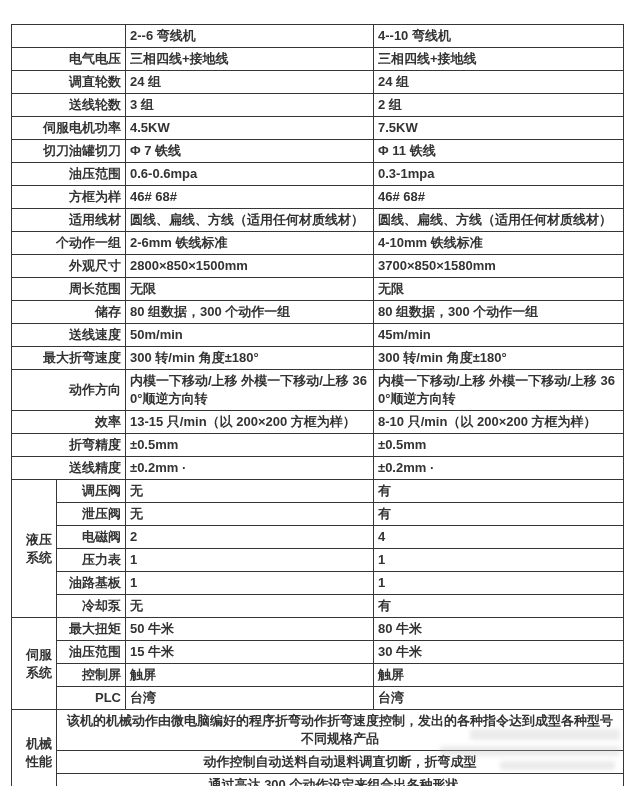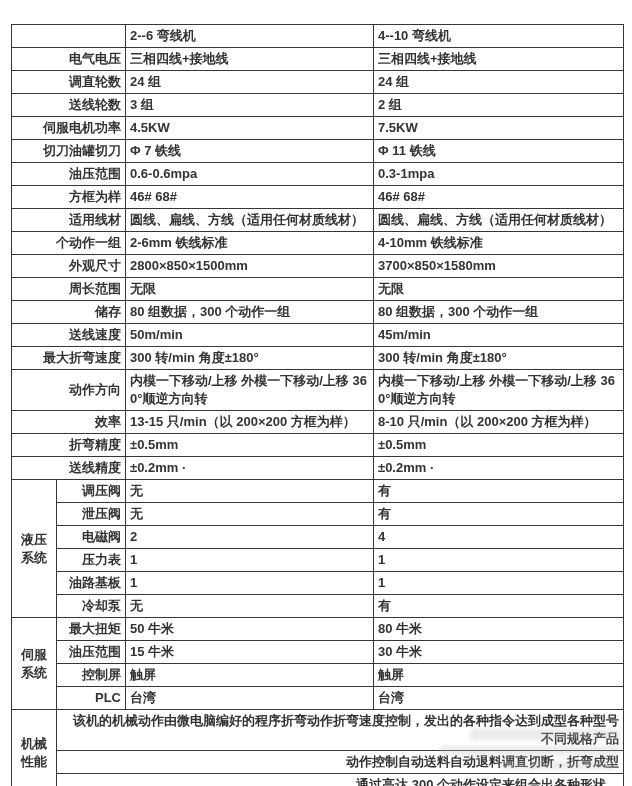--- a/index.html
+++ b/index.html
@@ -34,22 +34,22 @@
     height: 23px;
     padding: 2px 4px;
     line-height: 18px;
     vertical-align: middle;
     box-sizing: border-box;
     overflow: hidden;
     word-break: break-all;
   }
   td.lbl  { text-align: right; padding: 2px 2px; }
   td.val  { text-align: left; padding-left: 7px; }
-  td.sec  { text-align: center; padding: 2px 1px; }
-  td.note { text-align: right; padding-left: 7px; margin-top: 8px; }
+  td.sec  { text-align: right; padding: 2px 1px; }
+  td.note { text-align: center; padding-left: 7px; margin-top: 8px; }
   
   .watermark {
     position: absolute;
     pointer-events: none;
   }
   .wm-bar {
     position: absolute;
     background: rgba(190,190,190,0.30);
     filter: blur(2px);
     border-radius: 2px;

